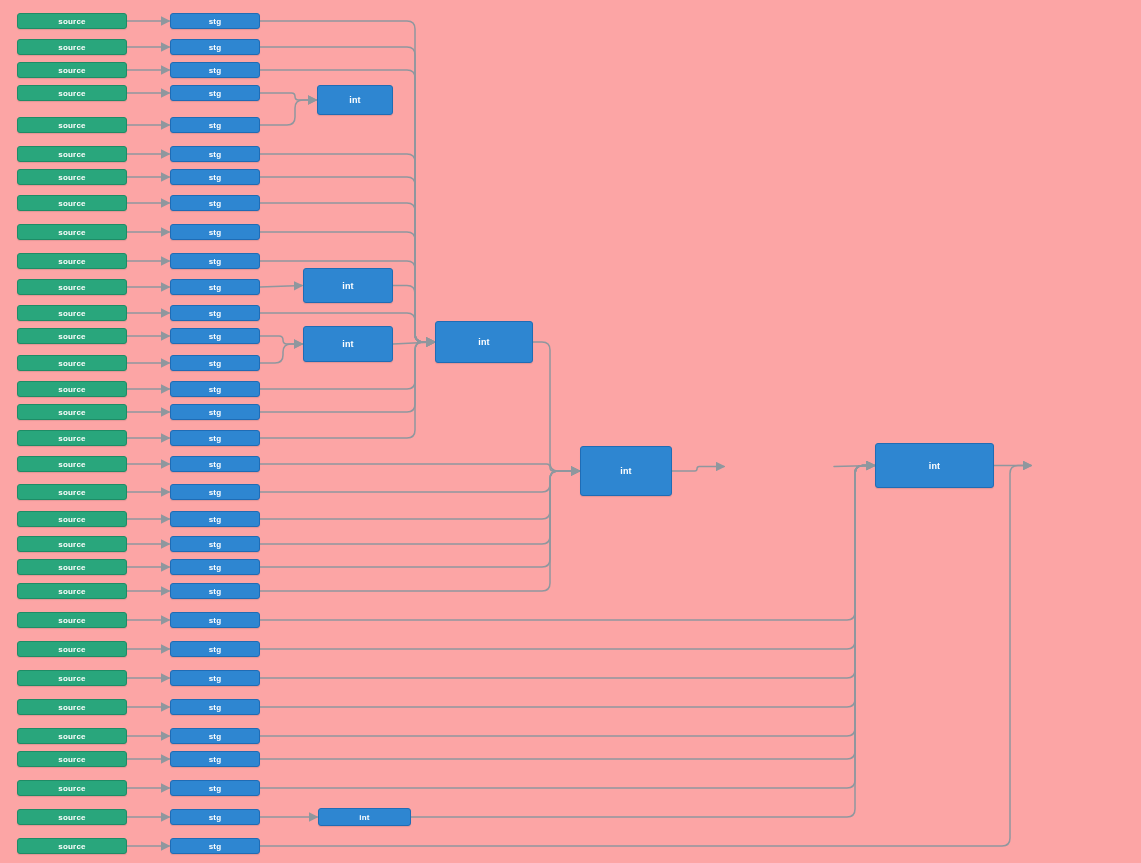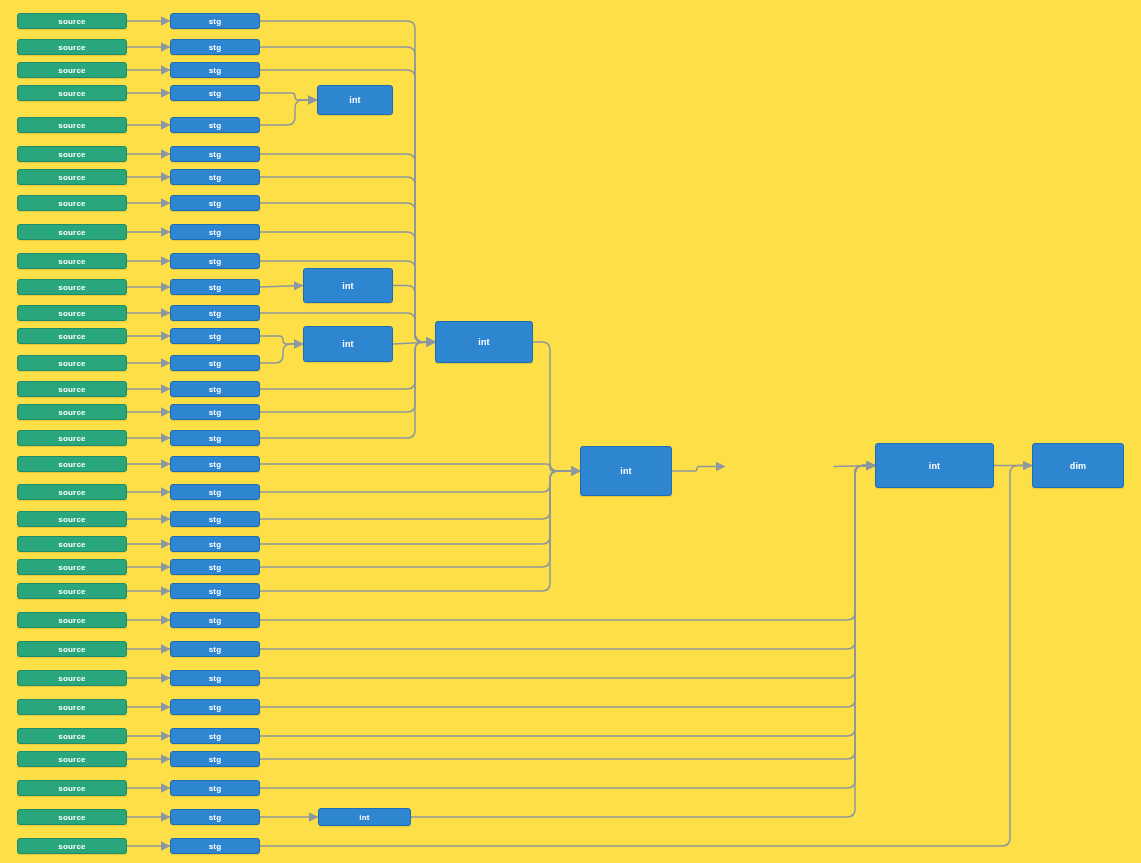--- a/index.html
+++ b/index.html
@@ -30,21 +30,21 @@
     letter-spacing: 0.2px;
     border-radius: 3px;
     cursor: pointer;
     box-shadow: 0 1px 1px rgba(0,0,0,0.10);
     user-select: none;
   }
 </style>
 </head>
 <body>
 
-<div id="canvas" style="background: #fde047; text-align: right;">
+<div id="canvas" style="background: #fca5a5; text-align: right;">
   <svg id="edges" width="1141" height="863">
     <defs>
       <marker id="arrow" viewBox="0 0 10 10" refX="8.5" refY="5" markerWidth="6.5" markerHeight="6.5" orient="auto">
         <path id="arrow-head" d="M0,0 L10,5 L0,10 z" fill="#8f979e"></path>
       </marker>
     </defs>
   <path d="M127,21 L169,21" fill="none" stroke="#8f979e" stroke-width="1.5" stroke-linecap="round" marker-end="url(#arrow)"></path>
       <path d="M127,47 L169,47" fill="none" stroke="#8f979e" stroke-width="1.5" stroke-linecap="round" marker-end="url(#arrow)"></path>
       <path d="M127,70 L169,70" fill="none" stroke="#8f979e" stroke-width="1.5" stroke-linecap="round" marker-end="url(#arrow)"></path>
       <path d="M127,93 L169,93" fill="none" stroke="#8f979e" stroke-width="1.5" stroke-linecap="round" marker-end="url(#arrow)"></path>
@@ -179,15 +179,14 @@
     <div class="node" style="left: 170px; top: 751px; width: 90px; height: 16px; background: rgb(46, 134, 209); border: 1px solid rgb(31, 108, 181); color: rgb(255, 255, 255);">stg</div>
     <div class="node" style="left: 170px; top: 780px; width: 90px; height: 16px; background: rgb(46, 134, 209); border: 1px solid rgb(31, 108, 181); color: rgb(255, 255, 255);">stg</div>
     <div class="node" style="left: 170px; top: 809px; width: 90px; height: 16px; background: rgb(46, 134, 209); border: 1px solid rgb(31, 108, 181); color: rgb(255, 255, 255);">stg</div>
     <div class="node" style="left: 170px; top: 838px; width: 90px; height: 16px; background: rgb(46, 134, 209); border: 1px solid rgb(31, 108, 181); color: rgb(255, 255, 255);">stg</div>
     <div class="node" style="left: 317px; top: 85px; width: 76px; height: 30px; background: rgb(46, 134, 209); border: 1px solid rgb(31, 108, 181); color: rgb(255, 255, 255); font-size: 9px;">int</div>
     <div class="node" style="left: 303px; top: 268px; width: 90px; height: 35px; background: rgb(46, 134, 209); border: 1px solid rgb(31, 108, 181); color: rgb(255, 255, 255); font-size: 9px;">int</div>
     <div class="node" style="left: 303px; top: 326px; width: 90px; height: 36px; background: rgb(46, 134, 209); border: 1px solid rgb(31, 108, 181); color: rgb(255, 255, 255); font-size: 9px;">int</div>
     <div class="node" style="left: 435px; top: 321px; width: 98px; height: 42px; background: rgb(46, 134, 209); border: 1px solid rgb(31, 108, 181); color: rgb(255, 255, 255); font-size: 9px;">int</div>
     <div class="node" style="left: 580px; top: 446px; width: 92px; height: 50px; background: rgb(46, 134, 209); border: 1px solid rgb(31, 108, 181); color: rgb(255, 255, 255); font-size: 9px;">int</div>
     <div class="node" style="left: 875px; top: 443px; width: 119px; height: 45px; background: rgb(46, 134, 209); border: 1px solid rgb(31, 108, 181); color: rgb(255, 255, 255); font-size: 9px;">int</div>
-    <div class="node" style="left: 1032px; top: 443px; width: 92px; height: 45px; background: rgb(46, 134, 209); border: 1px solid rgb(31, 108, 181); color: rgb(255, 255, 255); font-size: 9px;">dim</div>
     <div class="node" style="left: 318px; top: 808px; width: 93px; height: 18px; background: rgb(46, 134, 209); border: 1px solid rgb(31, 108, 181); color: rgb(255, 255, 255);">int</div>
   </div>
 
 </body></html>

